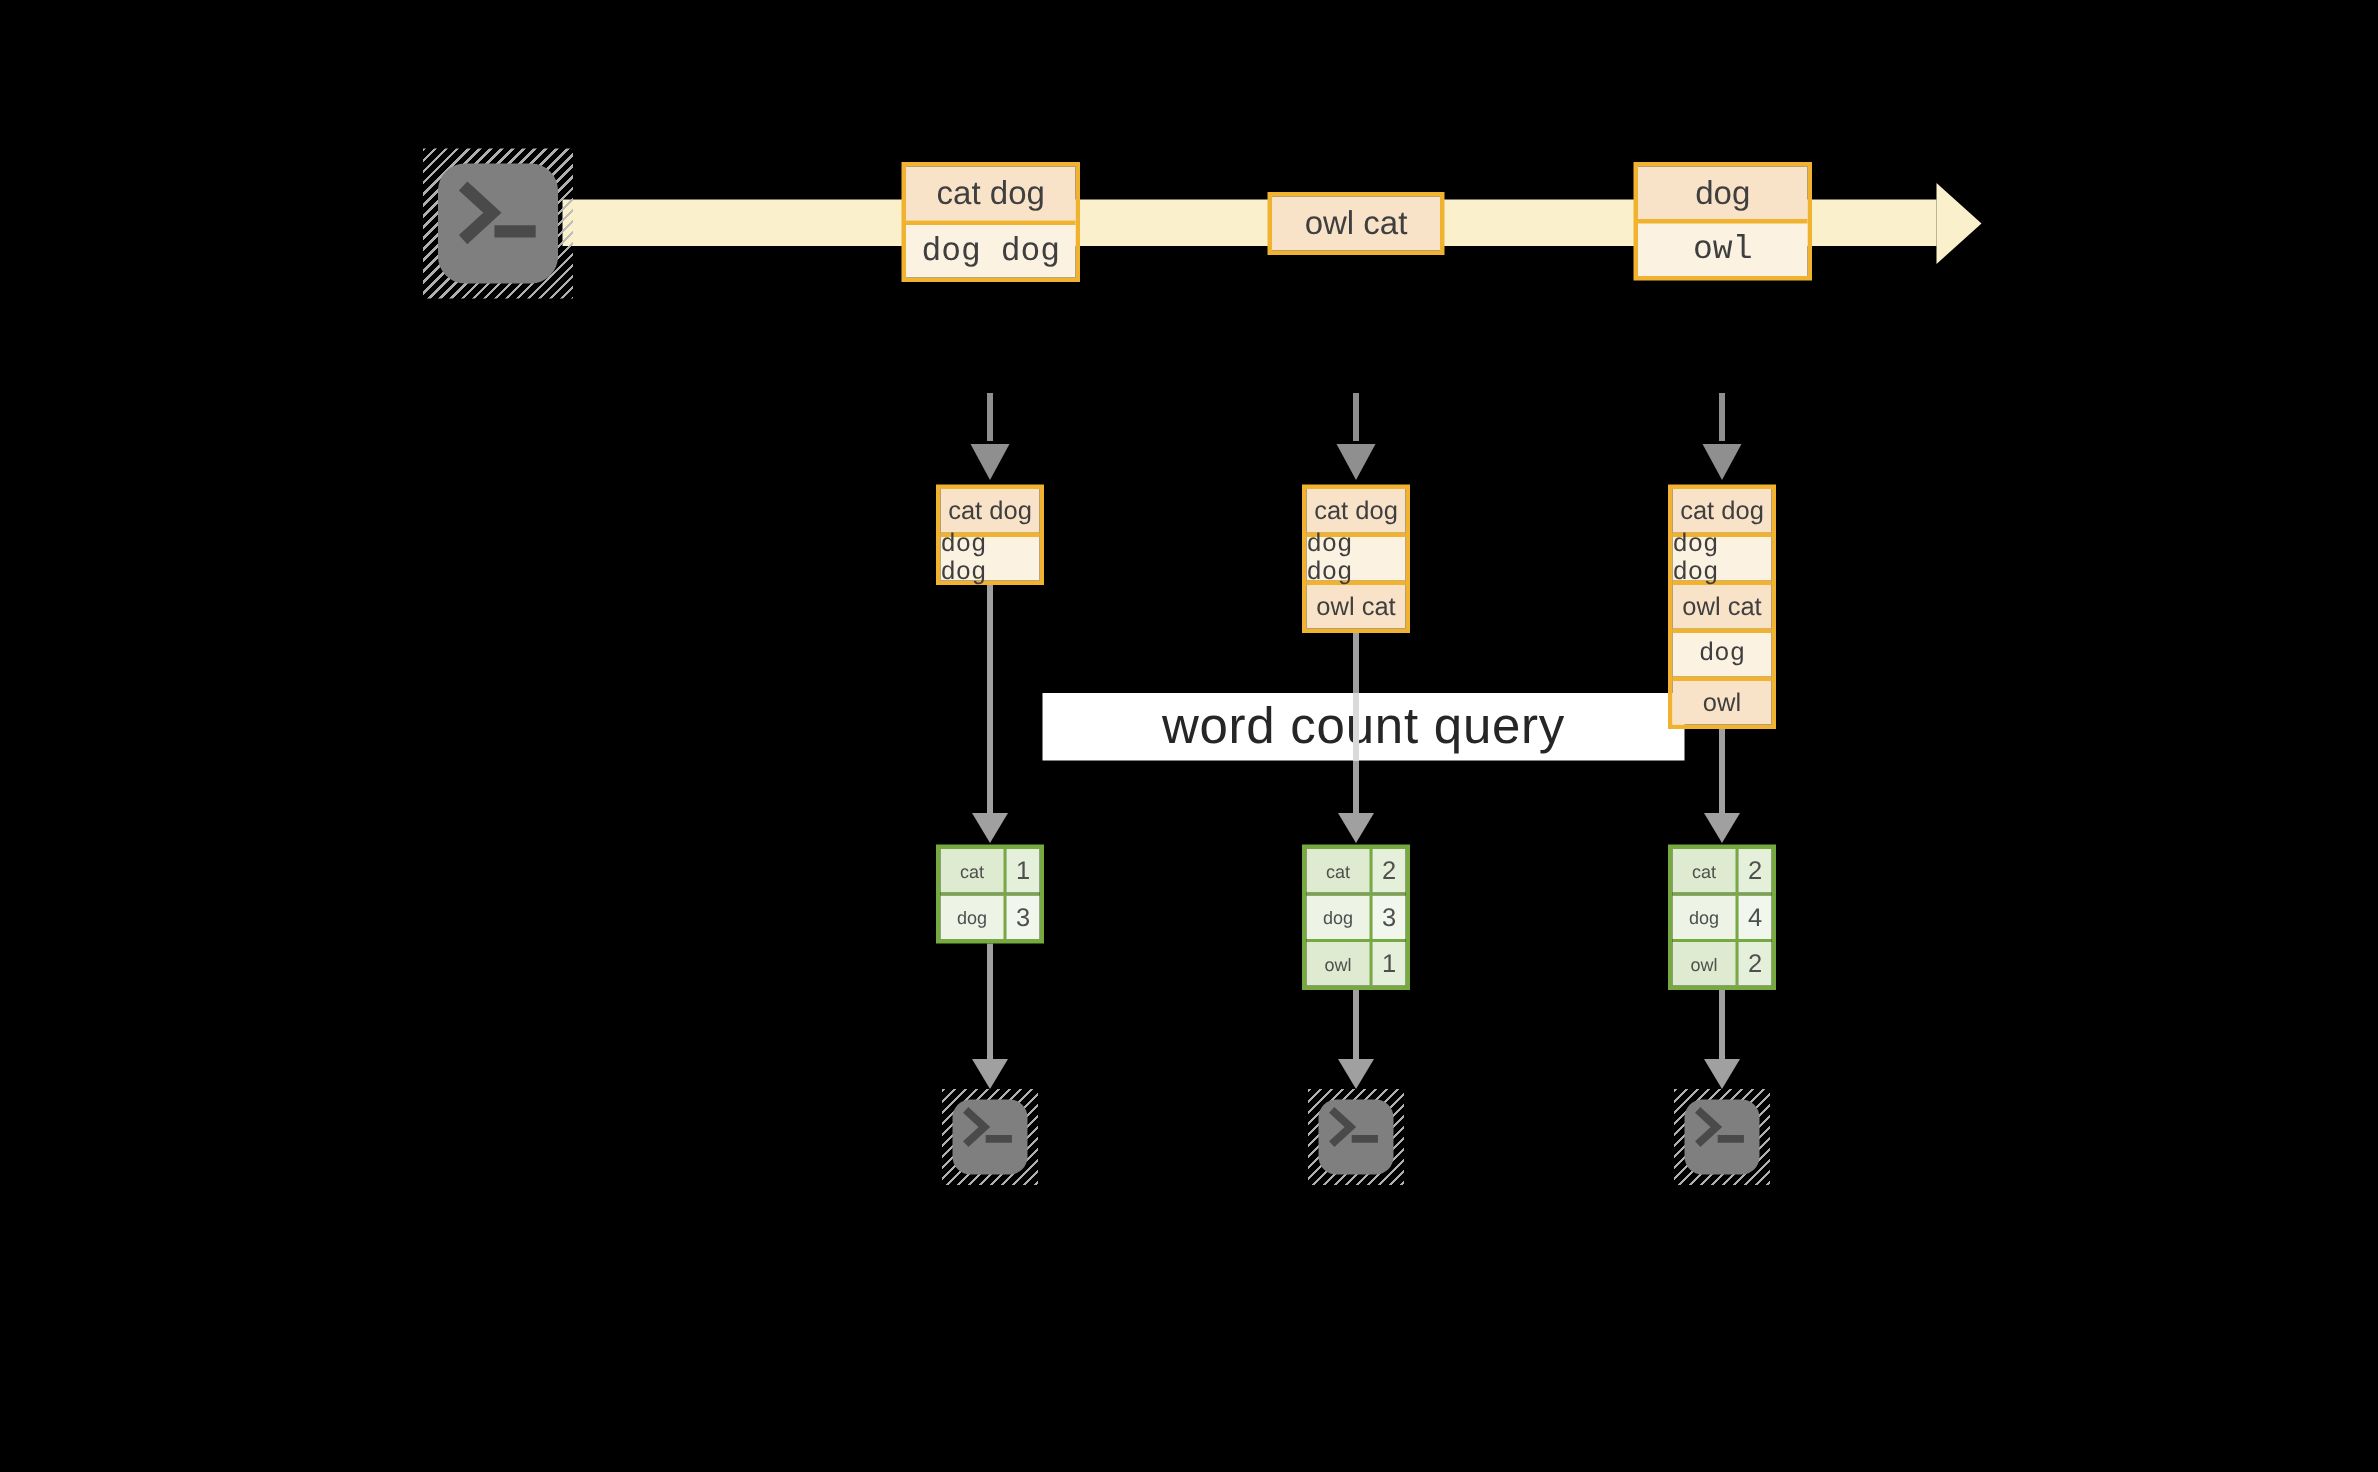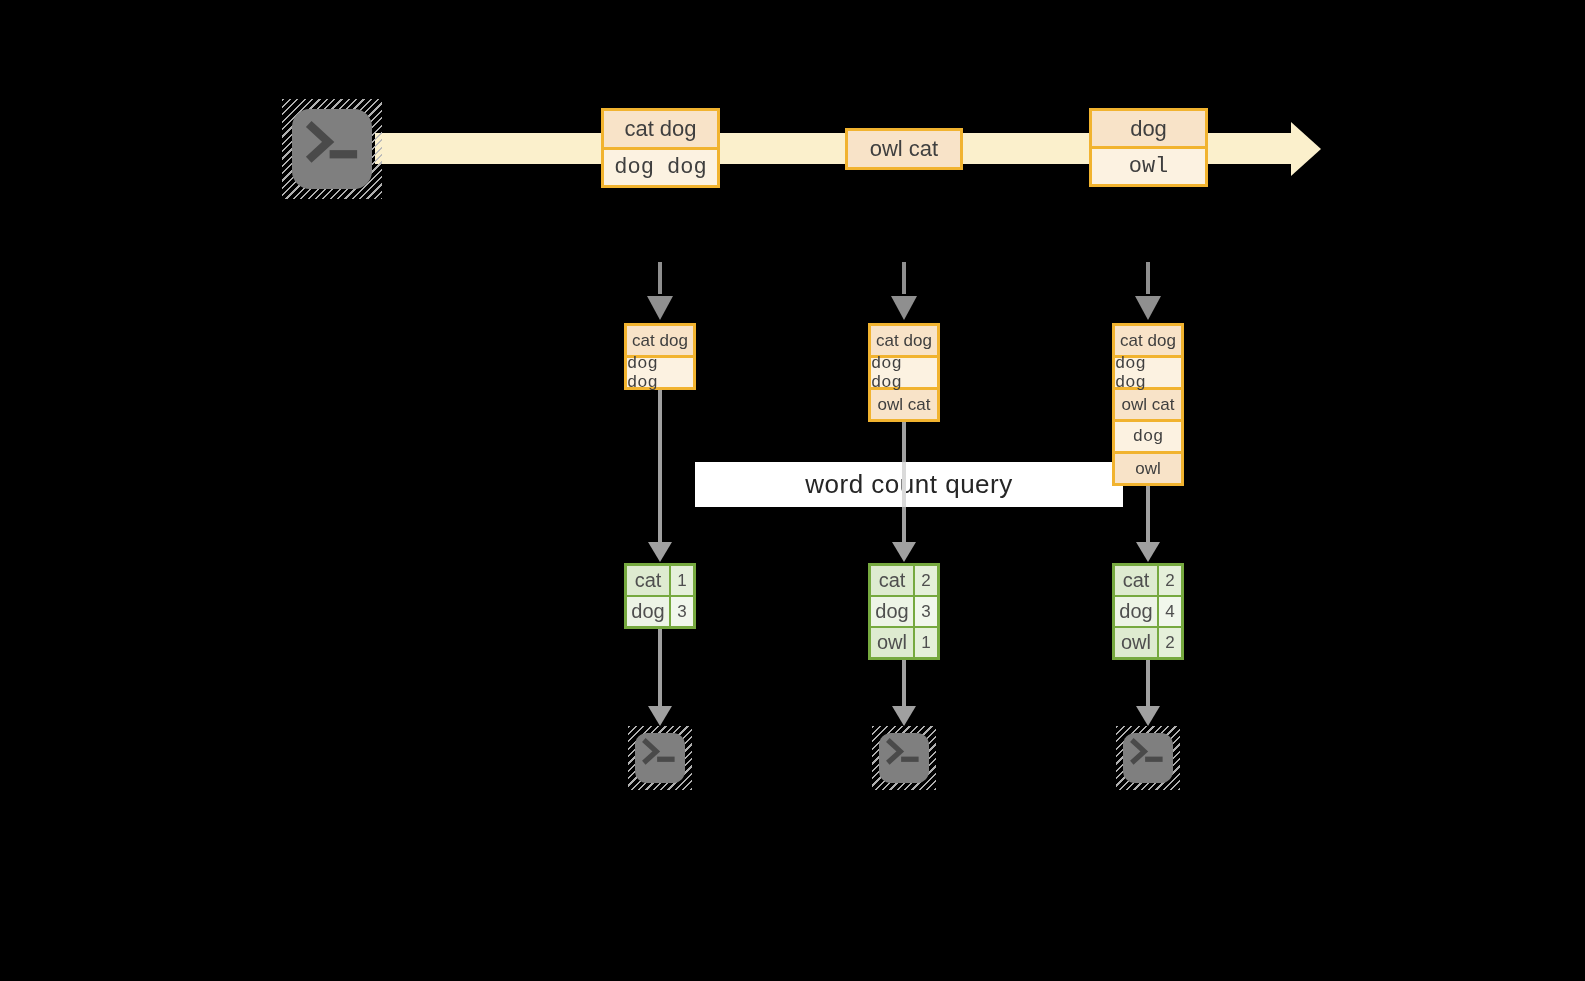--- a/index.html
+++ b/index.html
@@ -43,28 +43,28 @@
   
   .stack{position:absolute; width:72px; border:3px solid var(--gold); box-sizing:border-box; z-index:7; top:323px;}
   .stack .cell{height:29px; display:flex; align-items:center; justify-content:center;
     font-size:17px; color:var(--ink); border-top:3px solid var(--gold);}
   .stack .cell:first-child{border-top:none;}
   
   .ctable{position:absolute; width:72px; border:3px solid var(--green); box-sizing:border-box; z-index:4; top:563px;}
   .ctable .row{display:flex; height:29px; border-top:2px solid var(--green);}
   .ctable .row:first-child{border-top:none;}
   .ctable .word{width:42px; border-right:2px solid var(--green); display:flex; align-items:center; justify-content:center;
-    font-size:20px; color:var(--table-ink);}
+    font-size:12px; color:var(--table-ink);}
   .ctable .num{flex:1; display:flex; align-items:center; justify-content:center; font-size:17px; color:var(--table-ink);}
   .row.odd .word{background:var(--green-dark);} .row.odd .num{background:var(--green-dark2);}
   .row.even .word{background:var(--green-light);} .row.even .num{background:var(--green-light2);}
   
   .banner{position:absolute; left:695px; top:462px; width:428px; height:45px; background:#ffffff; z-index:5;
     display:flex; align-items:center; justify-content:center;}
-  .banner span{font-size:26px; font-weight:300; letter-spacing:.5px; color:var(--banner-ink);}
+  .banner span{font-size:34px; font-weight:300; letter-spacing:.5px; color:var(--banner-ink);}
   .banner-line{position:absolute; left:902px; top:462px; width:4px; height:45px; background:#DADADA; z-index:6;}
 </style>
 </head>
 <body>
 
 <div id="canvas">
 
   <div class="term big">
     <div class="inner"></div>
     <svg width="66" height="66" viewBox="0 0 48 48">

